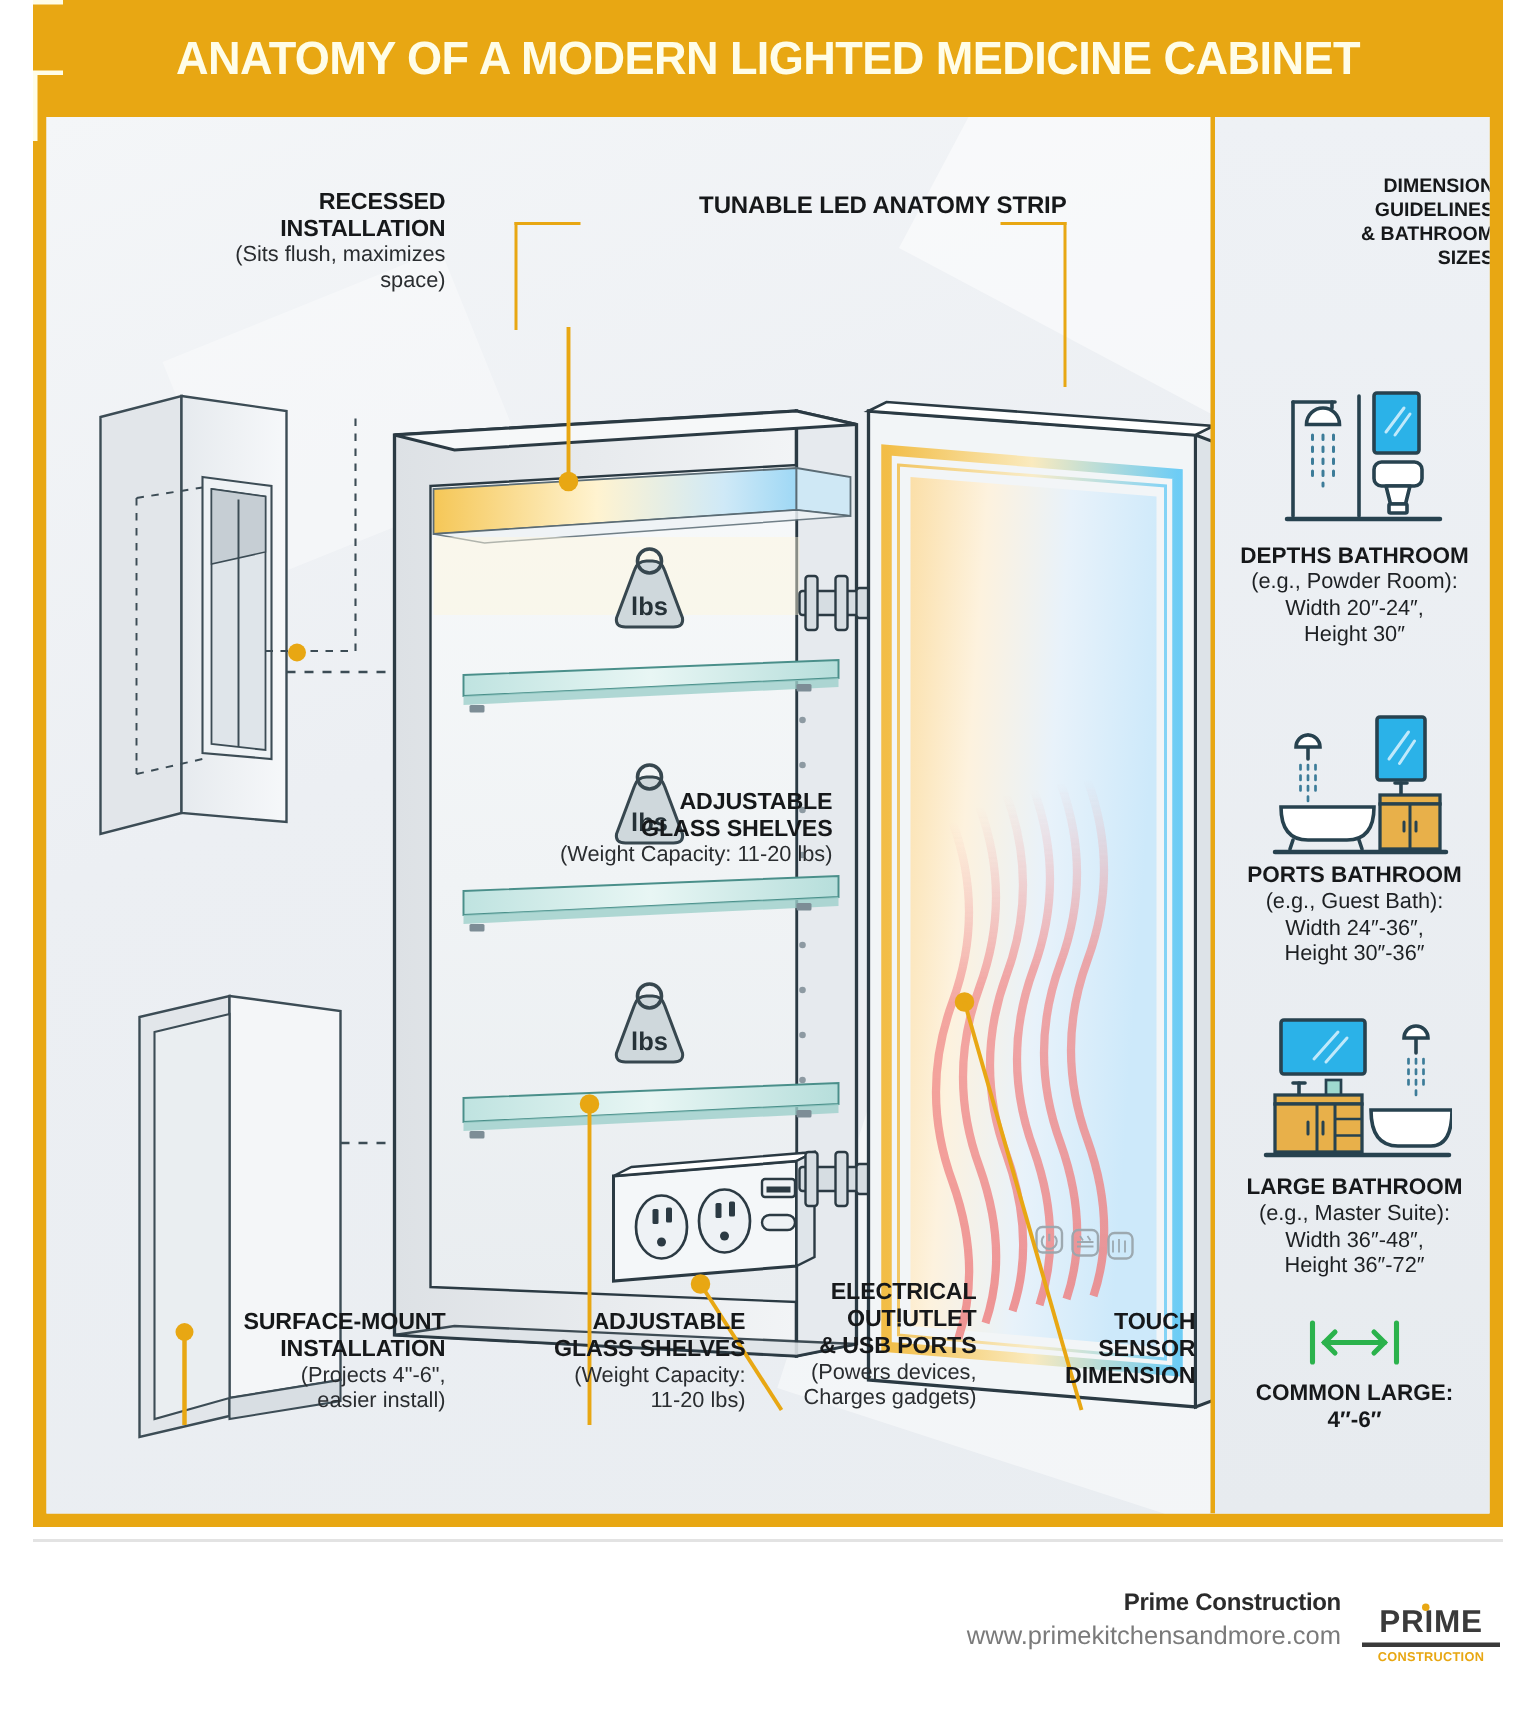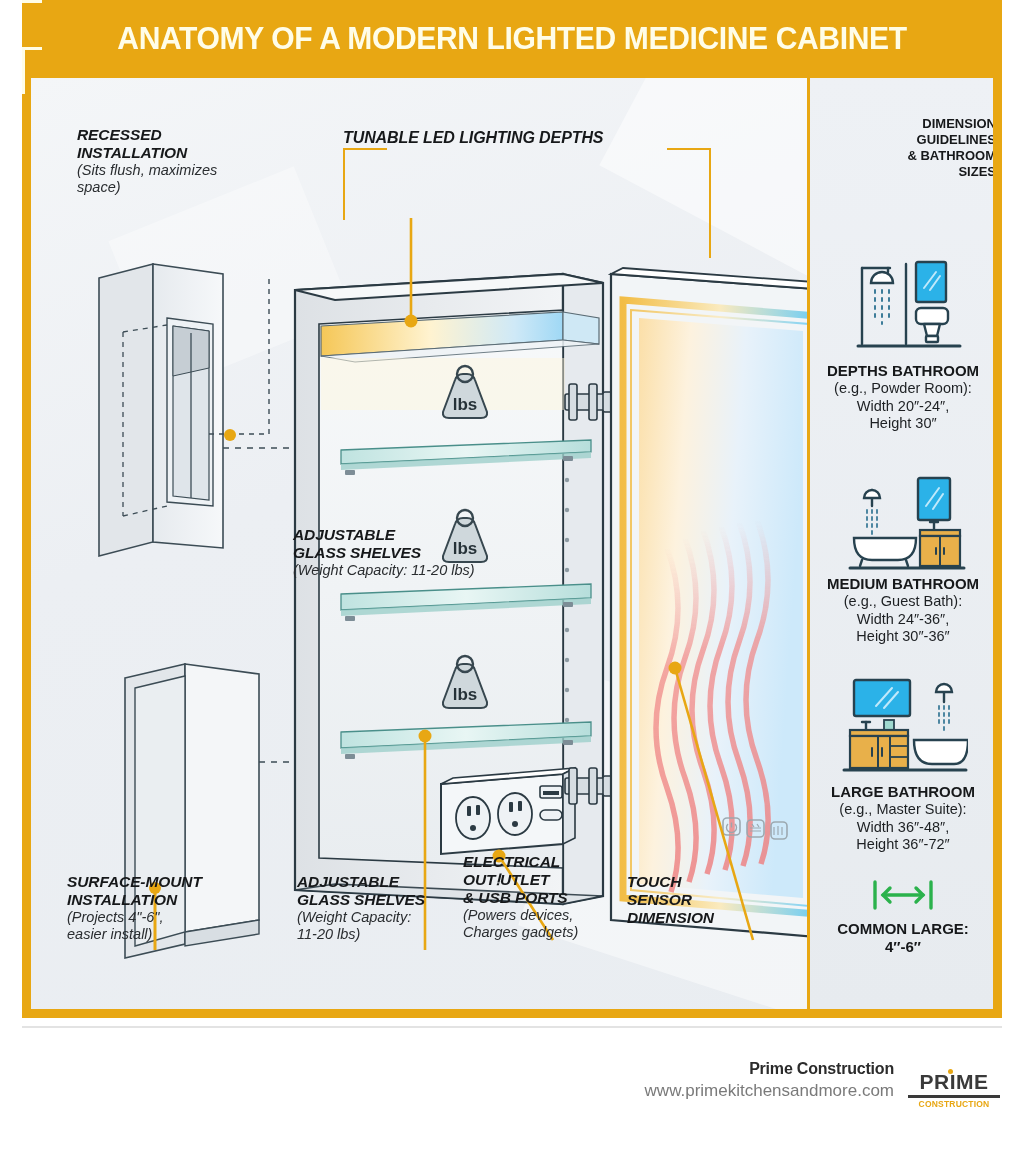--- a/index.html
+++ b/index.html
@@ -43,21 +43,21 @@
   .poly { position:absolute; background:#ffffff; opacity:.55; }
 
   
   .sidebar {
     position:absolute; right:0; top:0; width:186px; height:931px;
     background: linear-gradient(180deg,#eef1f5 0%, #e7ebef 100%);
     border-left: 3px solid #E8A713;
   }
 
   
-  .lbl { position:absolute; text-align:left; color:#16181a; line-height:1.16;font-style:italic; }
+  .lbl { position:absolute; text-align:right; color:#16181a; line-height:1.16; }
   .lbl .t  { font-weight:bold; font-size:15.5px; letter-spacing:-0.1px; }
   .lbl .s  { font-weight:normal; font-size:14.5px; color:#2a2d30; }
 
   .side-h { position:absolute; left:0; width:186px; text-align:right;
             font-weight:bold; font-size:13px; color:#16181a; line-height:1.22; }
 
   .side-item { position:absolute; left:0; width:186px; text-align:center; }
   .side-item .t { font-weight:bold; font-size:15px; color:#16181a; line-height:1.2; }
   .side-item .s { font-size:14.5px; color:#1d2023; line-height:1.22; }
 
@@ -89,21 +89,21 @@
     <div class="cb-r"></div>
     <div class="header-title">ANATOMY OF A MODERN LIGHTED MEDICINE CABINET</div>
   </div>
 
   <div class="canvas">
 
     <div class="poly" style="left:600px;top:-40px;width:260px;height:200px;transform:rotate(28deg);opacity:.5;"></div>
     <div class="poly" style="left:520px;top:640px;width:300px;height:260px;transform:rotate(18deg);opacity:.45;"></div>
     <div class="poly" style="left:100px;top:120px;width:200px;height:160px;transform:rotate(-22deg);opacity:.35;"></div>
 
-    <div class="svgwrap" style="left:0px;top:0px;width:790px;height:931px;padding-left:32px;">
+    <div class="svgwrap" style="left:0px;top:0px;width:790px;height:931px;">
       <svg width="790" height="931" viewBox="0 0 790 931">
         <defs>
           <linearGradient id="gBody" x1="0" y1="0" x2="1" y2="0">
             <stop offset="0" stop-color="#dde1e5"></stop>
               <stop offset="1" stop-color="#f2f4f6"></stop>
           </linearGradient>
           <linearGradient id="gInner" x1="0" y1="0" x2="0" y2="1">
             <stop offset="0" stop-color="#f7f9fa"></stop>
               <stop offset="1" stop-color="#e9edf0"></stop>
           </linearGradient>
@@ -307,21 +307,21 @@
     </div>
 
     <div class="lbl" style="left:46px; top:48px; width:220px;">
       <div class="t">RECESSED</div>
       <div class="t">INSTALLATION</div>
       <div class="s">(Sits flush, maximizes</div>
       <div class="s">space)</div>
     </div>
 
     <div class="lbl" style="left:312px; top:51px; width:368px;">
-      <div class="t" style="font-size:16px;">TUNABLE LED LIGHTING DEPTHS</div>
+      <div class="t" style="font-size:16px;">TUNABLE LED ANATOMY STRIP</div>
     </div>
 
     <div style="position:absolute;left:312px;top:70px;width:44px;height:2px;background:#E8A713;"></div>
     <div style="position:absolute;left:312px;top:70px;width:2px;height:72px;background:#E8A713;"></div>
     <div style="position:absolute;left:636px;top:70px;width:44px;height:2px;background:#E8A713;"></div>
     <div style="position:absolute;left:678px;top:70px;width:2px;height:110px;background:#E8A713;"></div>
 
     <div class="lbl" style="left:262px; top:448px; width:262px;">
       <div class="t">ADJUSTABLE</div>
       <div class="t">GLASS SHELVES</div>
@@ -426,21 +426,21 @@
           </g>
           <rect x="72" y="54" width="40" height="6" fill="#E8B04A" stroke="#27424f" stroke-width="2.2"></rect>
           <rect x="72" y="60" width="40" height="30" fill="#E8B04A" stroke="#27424f" stroke-width="2.2"></rect>
           <line x1="92" y1="60" x2="92" y2="90" stroke="#27424f" stroke-width="2"></line>
           <line x1="88" y1="72" x2="88" y2="78" stroke="#27424f" stroke-width="2" stroke-linecap="round"></line>
           <line x1="96" y1="72" x2="96" y2="78" stroke="#27424f" stroke-width="2" stroke-linecap="round"></line>
           <line x1="2" y1="92" x2="116" y2="92" stroke="#27424f" stroke-width="3" stroke-linecap="round"></line>
         </svg>
       </div>
       <div class="side-item" style="top:497px;">
-        <div class="t">MEDIUM BATHROOM</div>
+        <div class="t">PORTS BATHROOM</div>
         <div class="s">(e.g., Guest Bath):</div>
         <div class="s">Width 24″-36″,</div>
         <div class="s">Height 30″-36″</div>
       </div>
 
       <div class="svgwrap" style="left:30px; top:600px; width:128px; height:100px;">
         <svg width="128" height="100" viewBox="0 0 128 100">
           <rect x="14" y="2" width="56" height="36" rx="2" fill="#2BB2E8" stroke="#27424f" stroke-width="2.4"></rect>
           <g stroke="#bfe9fb" stroke-width="2" stroke-linecap="round">
             <line x1="36" y1="28" x2="52" y2="10"></line>

